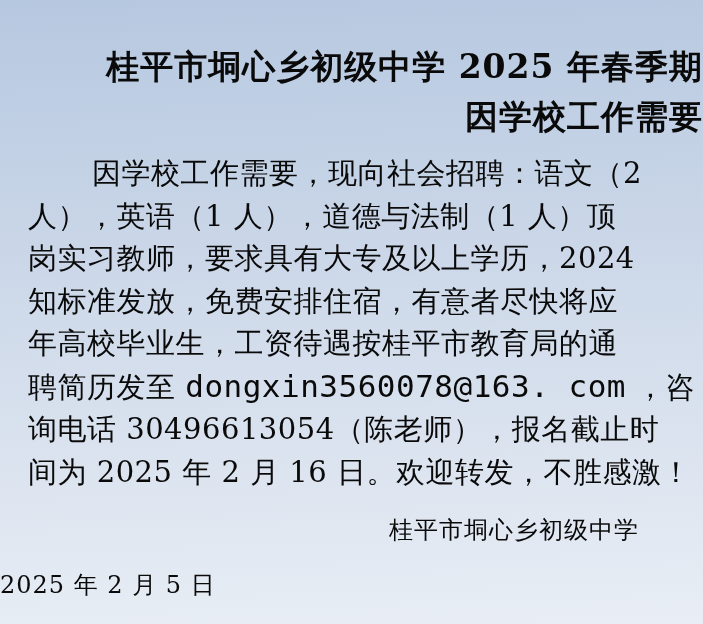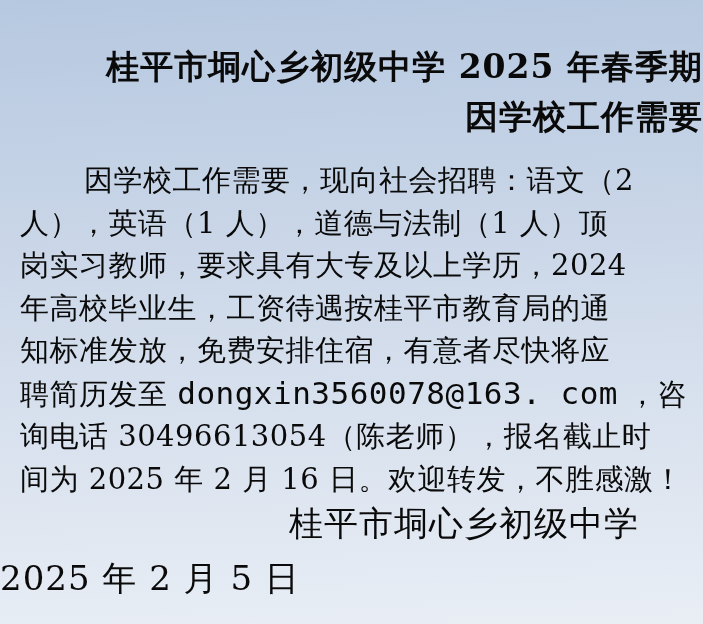--- a/index.html
+++ b/index.html
@@ -22,39 +22,39 @@
   }
   .title-block {
     padding-top: 42px;
     text-align: right;
     font-weight: bold;
     font-size: 33px;
     line-height: 50px;
     letter-spacing: 1px;
   }
   .body-block {
-    margin-top: 17px;
-    padding: 0 20px;
+    margin-top: 10px;
+    padding: 0 28px;
     font-size: 29px;
     line-height: 42.5px;
     letter-spacing: 0.5px;
   }
   .body-line {
     white-space: nowrap;
   }
   .body-line.indent {
     text-indent: 64px;
   }
   .mono {
     font-family: "DejaVu Sans Mono", "Liberation Mono", monospace;
     font-size: 31px;
   }
   .signature-block {
-    margin-top: 2px;
-    font-size: 34px;
+    margin-top: 16px;
+    font-size: 24px;
     line-height: 43px;
     letter-spacing: 1px;
   }
   .sig-school {
     text-align: right;
     padding-right: 64px;
   }
   .sig-date {
     padding-right: 82px;
     margin-top: 12px;
@@ -67,22 +67,22 @@
 
   <div class="title-block">
     <div class="title-line">桂平市垌心乡初级中学 2025 年春季期</div>
     <div class="title-line">因学校工作需要</div>
   </div>
 
   <div class="body-block">
     <div class="body-line indent">因学校工作需要，现向社会招聘：语文（2</div>
     <div class="body-line">人），英语（1 人），道德与法制（1 人）顶</div>
     <div class="body-line">岗实习教师，要求具有大专及以上学历，2024</div>
+    <div class="body-line">知标准发放，免费安排住宿，有意者尽快将应</div>
     <div class="body-line">年高校毕业生，工资待遇按桂平市教育局的通</div>
-    <div class="body-line">知标准发放，免费安排住宿，有意者尽快将应</div>
     <div class="body-line"><span>聘简历发至 </span><span class="mono">dongxin3560078@163. com</span><span> ，咨</span></div>
     <div class="body-line">询电话 30496613054（陈老师），报名截止时</div>
     <div class="body-line">间为 2025 年 2 月 16 日。欢迎转发，不胜感激！</div>
   </div>
 
   <div class="signature-block">
     <div class="sig-school">桂平市垌心乡初级中学</div>
     <div class="sig-date">2025 年 2 月 5 日</div>
   </div>
 

